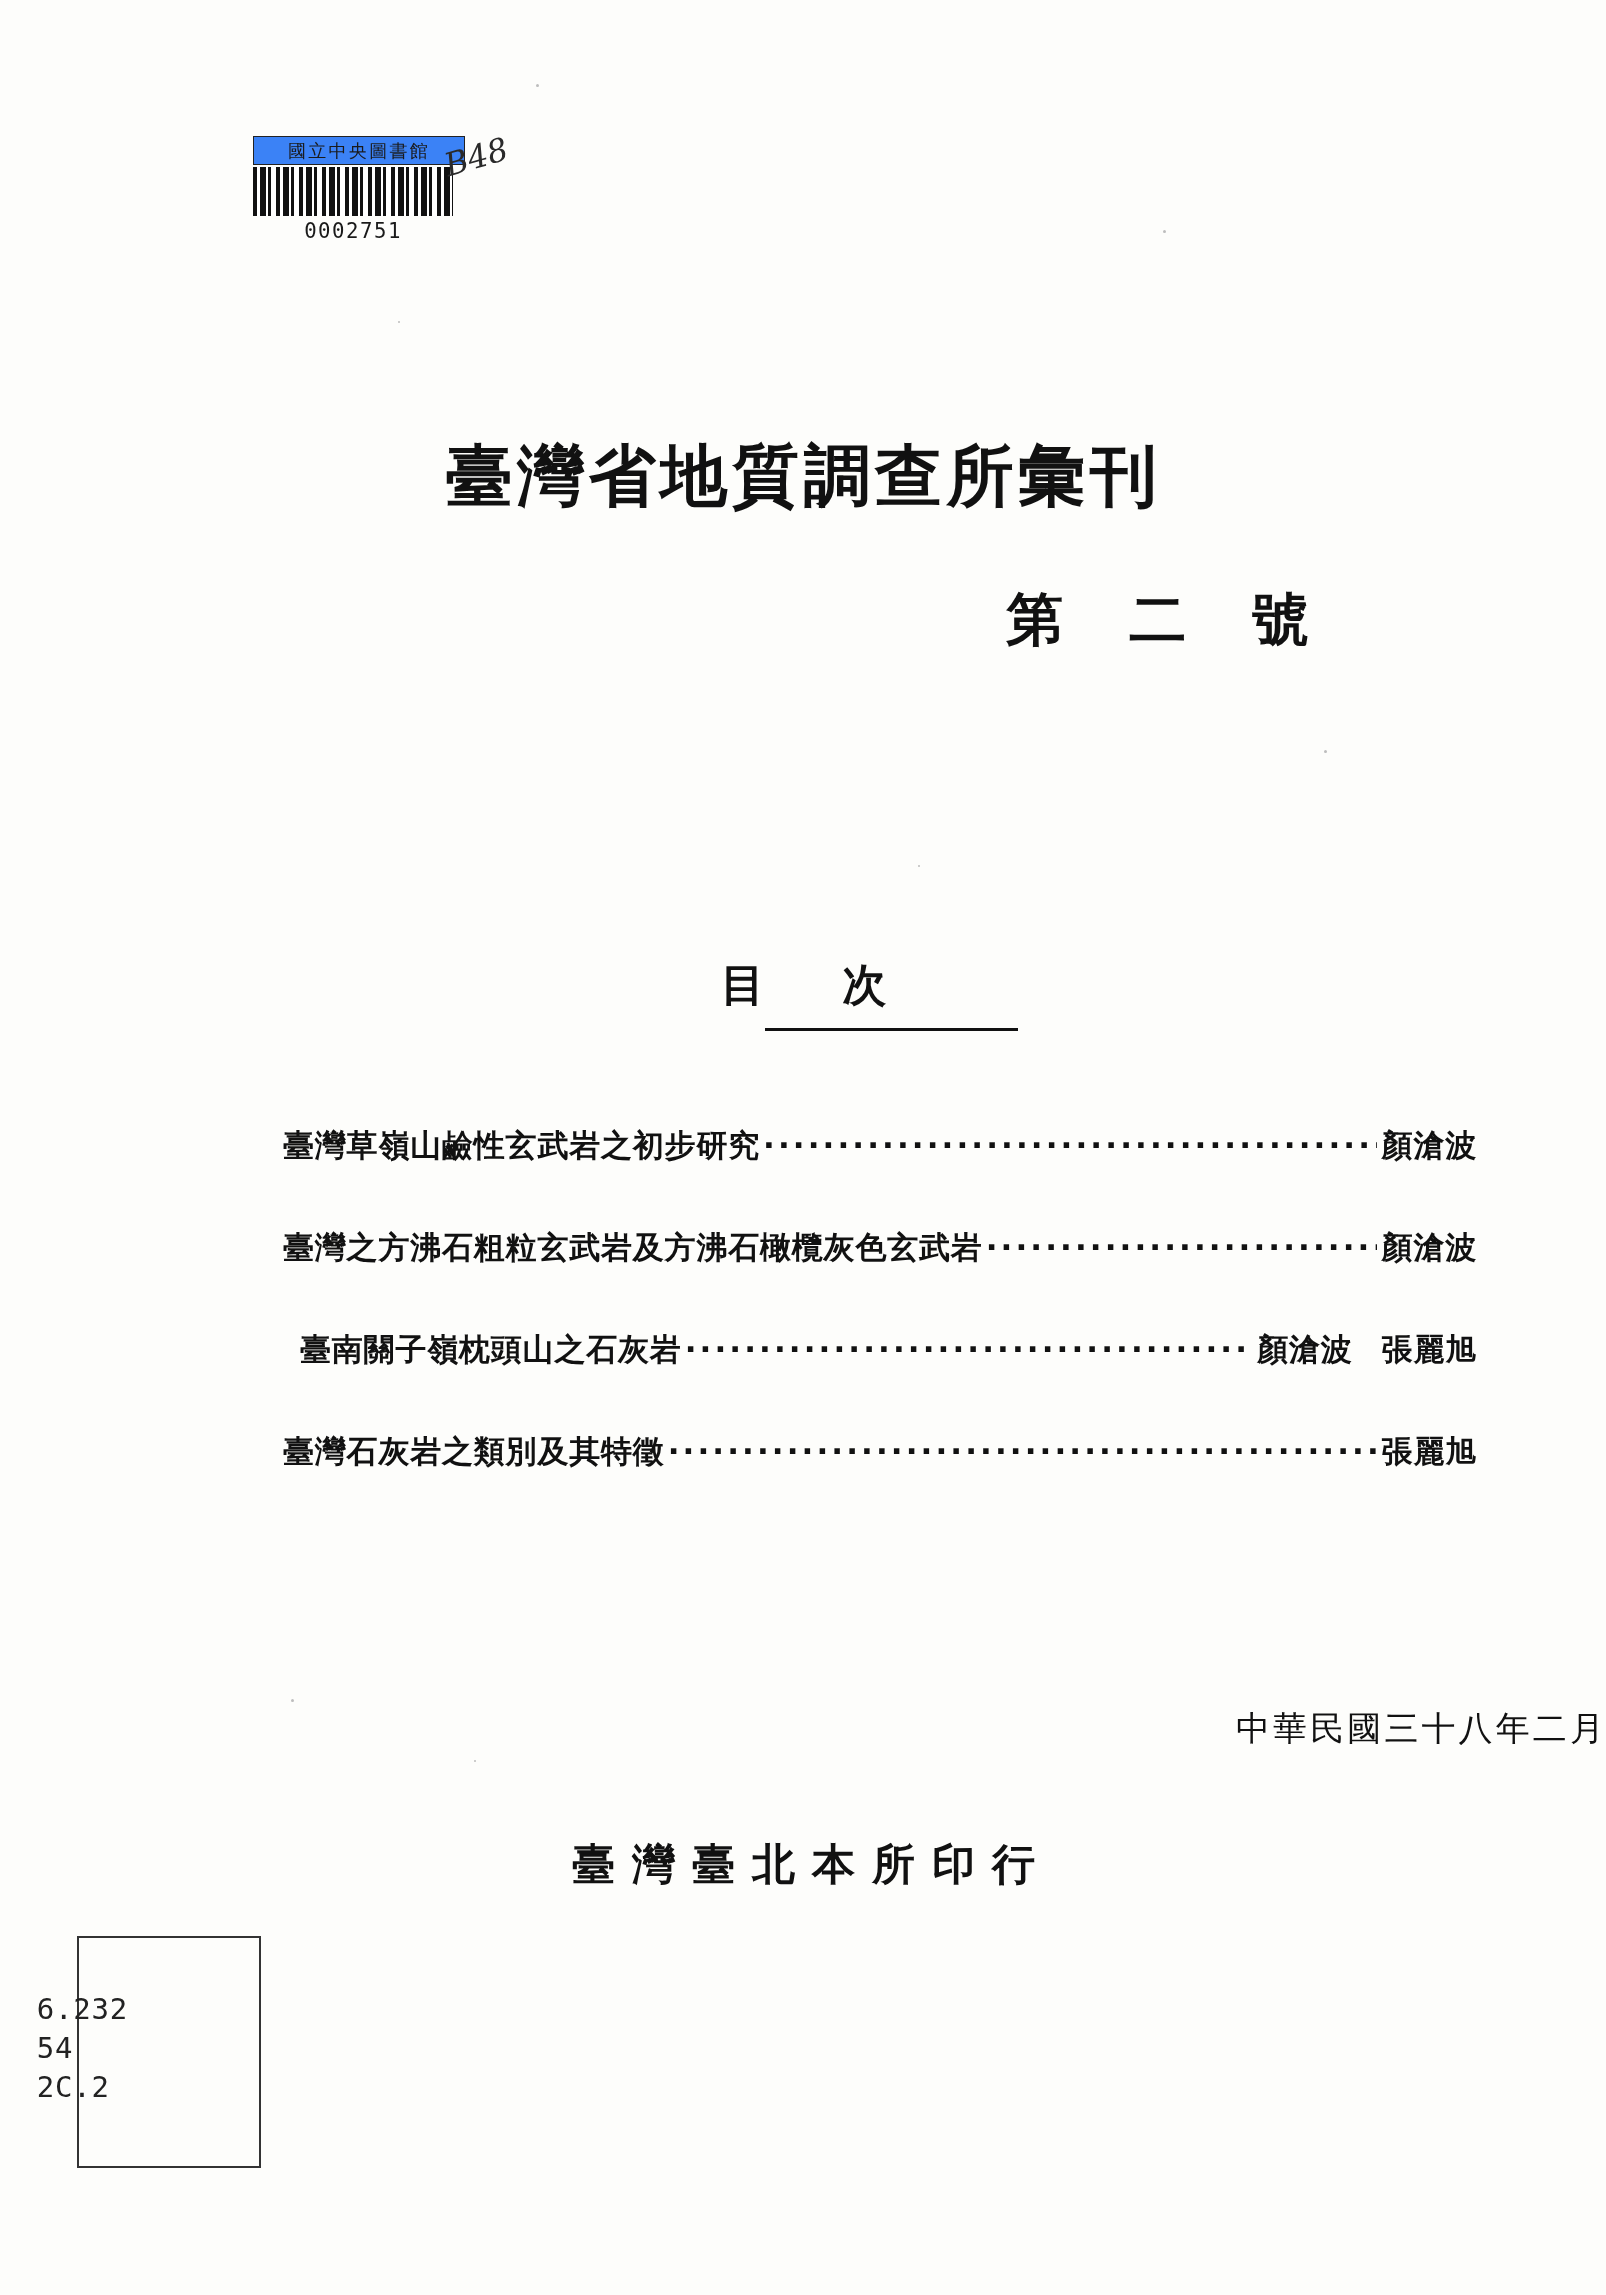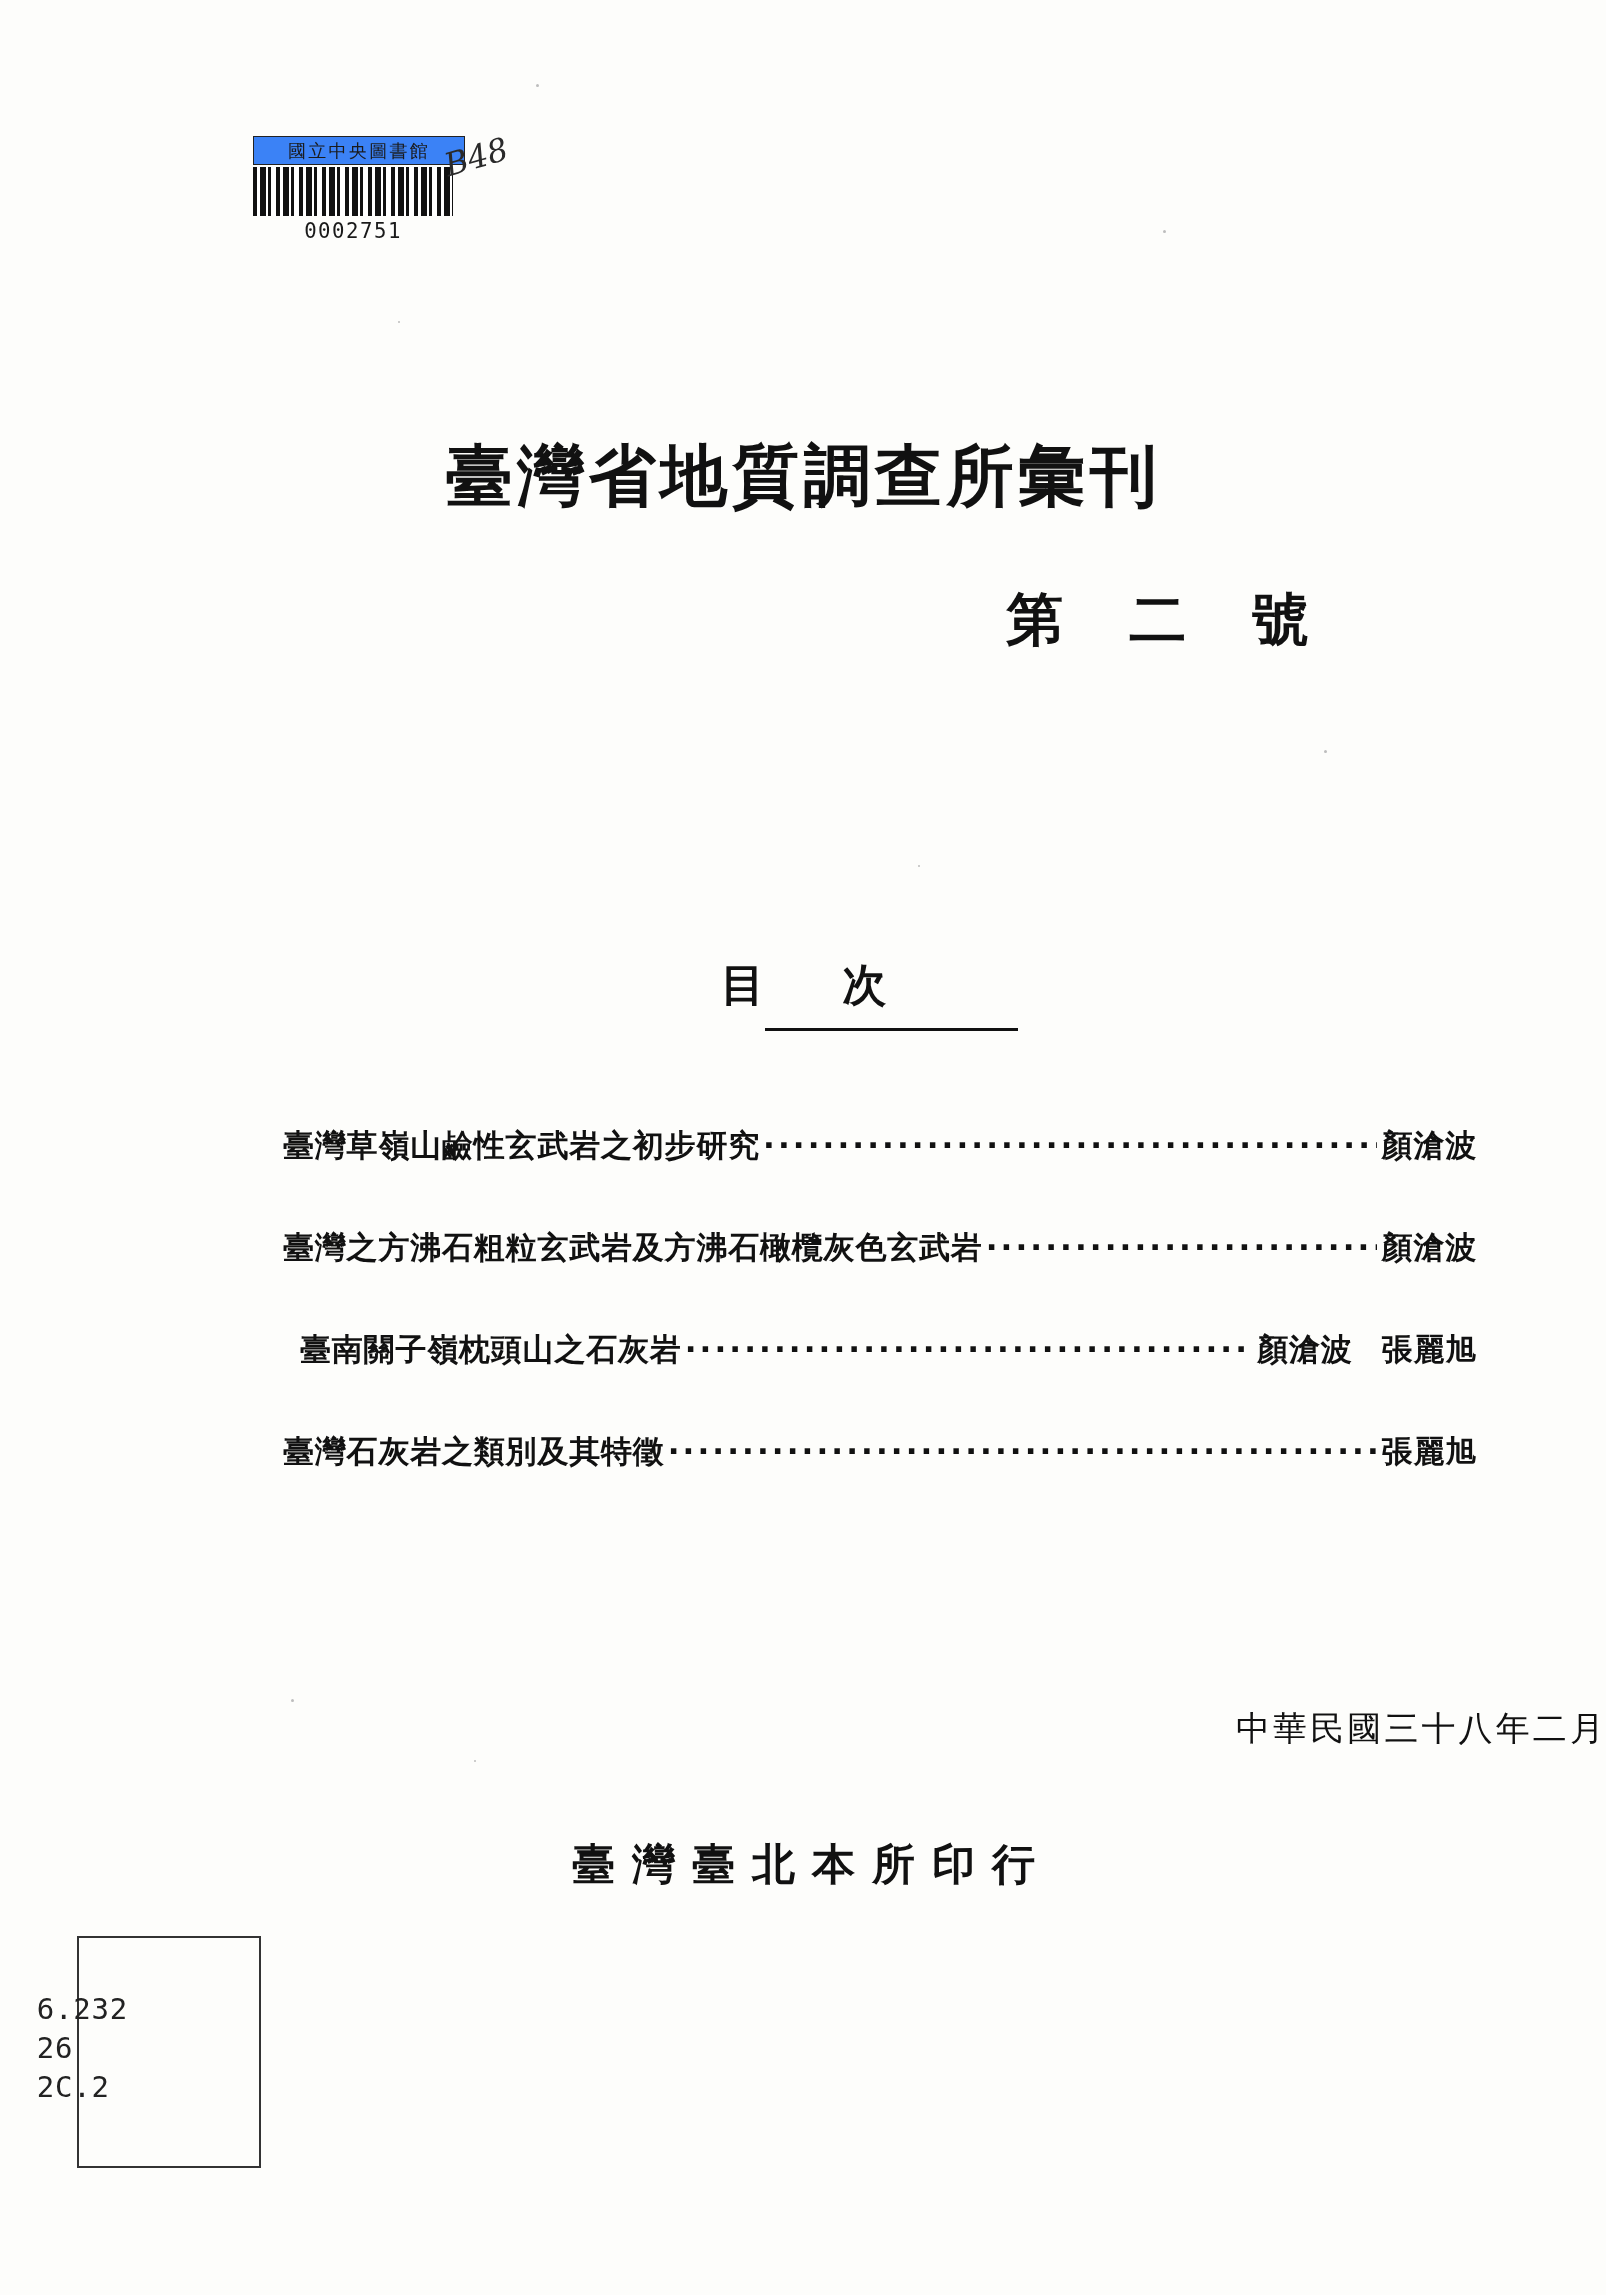--- a/index.html
+++ b/index.html
@@ -308,21 +308,21 @@
   <div class="pub-date">中華民國三十八年二月</div>
   <div class="imprint">臺灣臺北本所印行</div>
 
   <div class="call-slip">
     <div class="frame-top"></div>
     <div class="frame-left"></div>
     <div class="frame-bottom"></div>
     <div class="frame-right"></div>
     <div class="call-text">
       <div>6.232</div>
-      <div>26</div>
+      <div>54</div>
       <div>2C.2</div>
     </div>
   </div>
 
   <div class="speck" style="left:536px; top:84px; width:3.1px; height:3.1px;"></div>
   <div class="speck" style="left:1163px; top:230px; width:3.1px; height:3.1px;"></div>
   <div class="speck" style="left:398px; top:321px; width:2.3px; height:2.3px;"></div>
   <div class="speck" style="left:1324px; top:750px; width:3.1px; height:3.1px;"></div>
   <div class="speck" style="left:291px; top:1699px; width:3.1px; height:3.1px;"></div>
   <div class="speck" style="left:474px; top:1760px; width:2.3px; height:2.3px;"></div>

